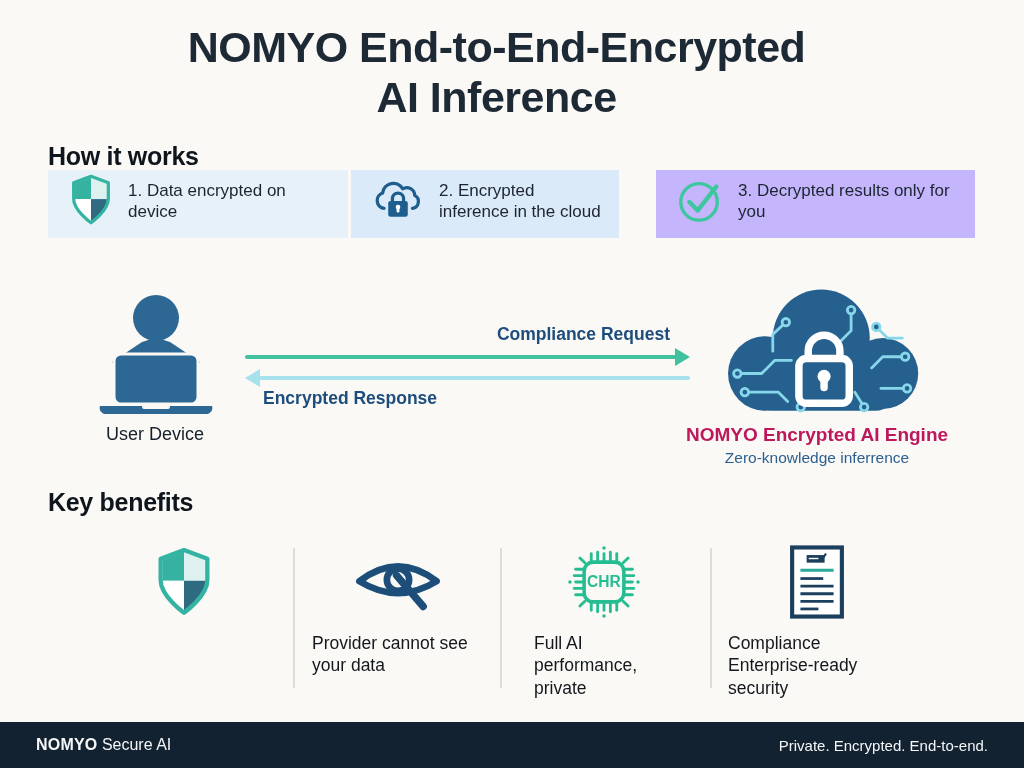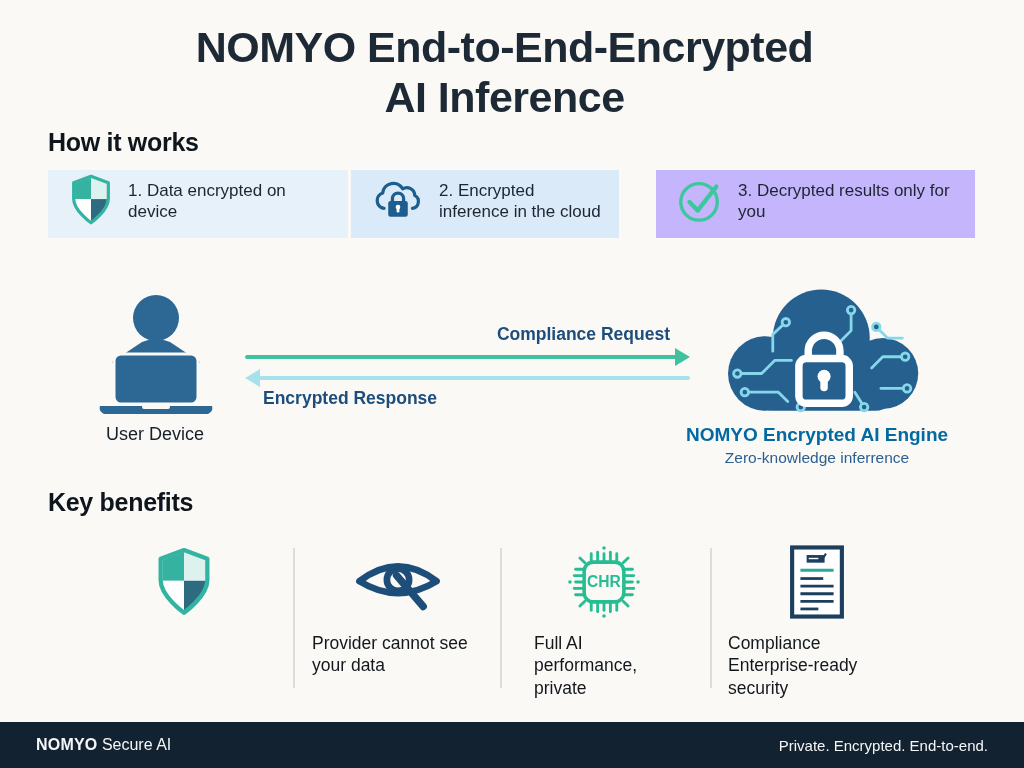--- a/index.html
+++ b/index.html
@@ -8,31 +8,31 @@
     font-family:"Liberation Sans", sans-serif;
     background:#f6f5f1;
     position:relative;
     overflow:hidden;
     color:#1c2733;
   }
   #canvas { position:absolute; inset:0; background:#faf9f6; }
 
   
   .title {
-    position:absolute; top:22px; left:8px; width:993px;
+    position:absolute; top:22px; left:0; width:993px;
     text-align:center; font-weight:800; font-size:43px; line-height:1.17;
     color:#1e2936; letter-spacing:-0.5px;
   }
 
   
   .section-heading {
     position:absolute; left:48px; font-weight:800; font-size:25px; color:#0f151c;
     letter-spacing:-0.3px;
   }
-  #hiw-heading { top:128px; }
+  #hiw-heading { top:142px; }
   #kb-heading  { top:488px; }
 
   
   .step {
     position:absolute; top:170px; height:68px;
     display:flex; align-items:center; gap:14px; padding:0 14px 4px 20px;
   }
   .step-1 { left:48px;  width:300px; background:#e7f1f9; }
   .step-2 { left:351px; width:268px; background:#dbeaf8; }
   .step-3 { left:656px; width:319px; background:#c4b5fd; }
@@ -58,21 +58,21 @@
     border-top:9px solid transparent; border-bottom:9px solid transparent;
     border-right:15px solid #a7e2ec;
   }
   .flow-label { position:absolute; font-weight:700; font-size:17.5px; color:#1d4d7c; }
   #req-label { left:420px; top:324px; width:250px; text-align:right; }
   #res-label { left:263px; top:388px; }
 
   .engine-icon { position:absolute; left:712px; top:284px; }
   .engine-label {
     position:absolute; left:652px; top:424px; width:330px; text-align:center;
-    font-weight:700; font-size:19px; color:#0369a1;
+    font-weight:700; font-size:19px; color:#be185d;
   }
   .engine-sublabel {
     position:absolute; left:652px; top:449px; width:330px; text-align:center;
     font-size:15.5px; color:#2b5f92; font-weight:500;
   }
 
   
   .benefit { position:absolute; top:542px; text-align:left; }
   .benefit .icon-box { height:80px; display:flex; align-items:center; justify-content:center; }
   .benefit-label { margin-top:10px; font-size:17.5px; line-height:1.28; color:#14181d; font-weight:500; }

